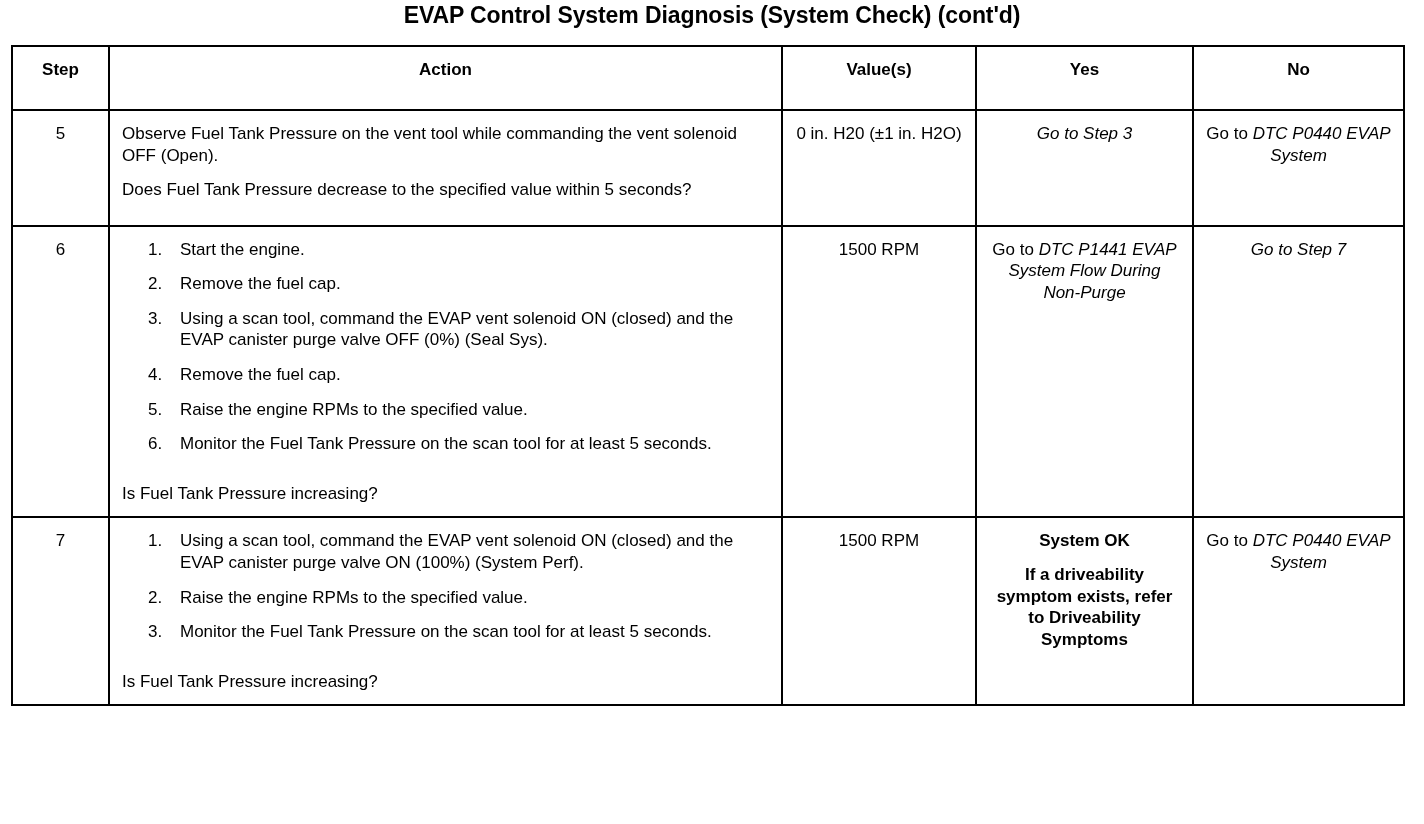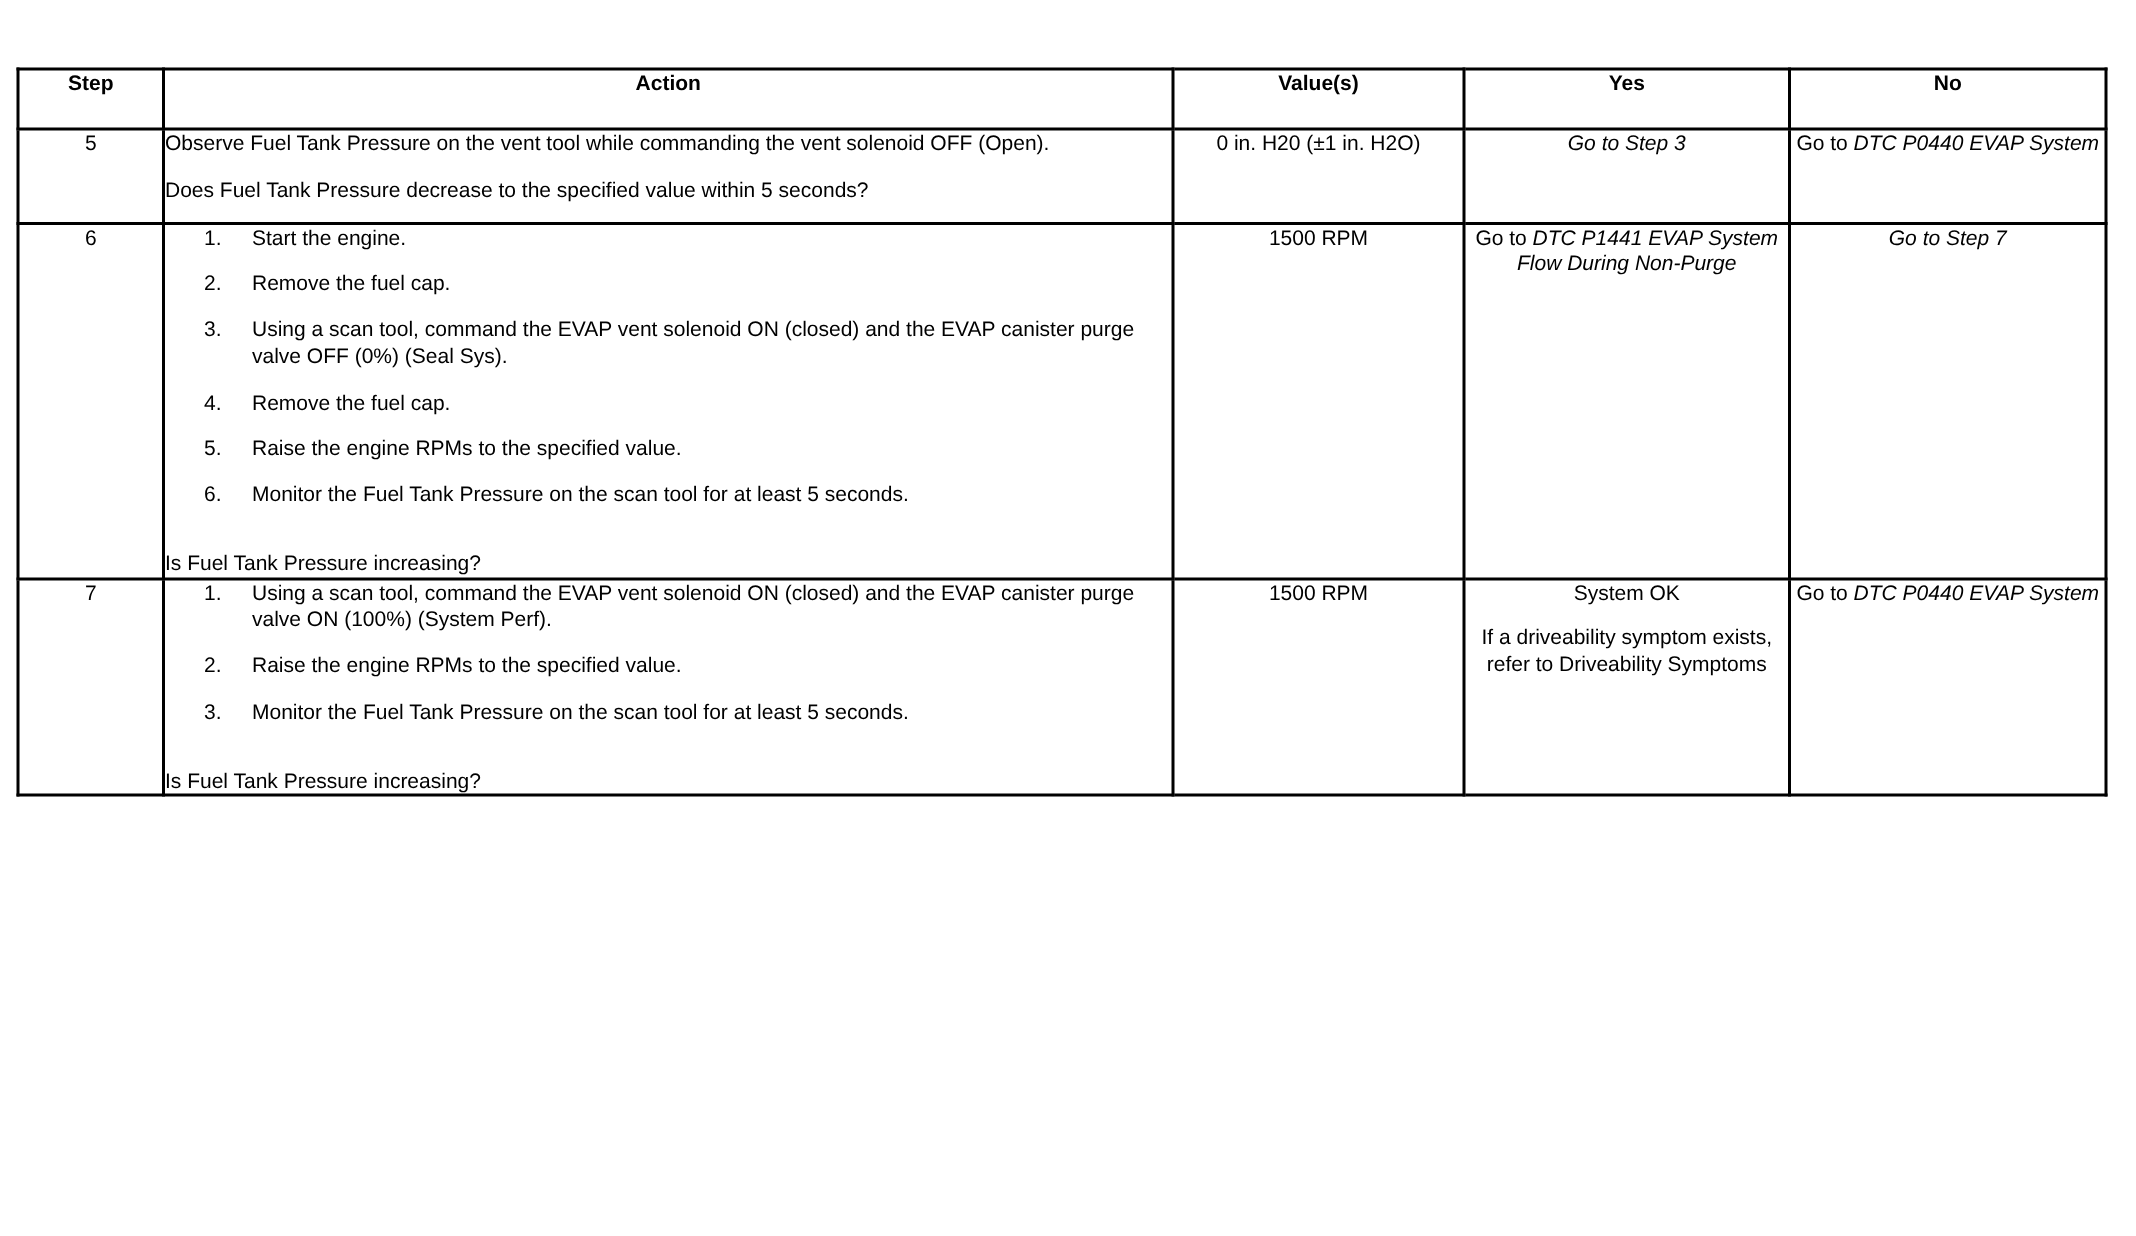--- a/index.html
+++ b/index.html
@@ -32,23 +32,23 @@
   table.diag {
     position: absolute;
     left: 11px;
     top: 45px;
     width: 1392px;
     border-collapse: collapse;
     table-layout: fixed;
   }
   table.diag td, table.diag th {
     border: 2.5px solid #000000;
-    padding: 0;
+    padding: 12px;
     vertical-align: top;
-    font-size: 14px;
+    font-size: 17px;
     line-height: 1.27;
   }
   
   col.c-step  { width: 97px; }
   col.c-act   { width: 673px; }
   col.c-val   { width: 194px; }
   col.c-yes   { width: 217px; }
   col.c-no    { width: 211px; }
 
   thead th {
@@ -71,21 +71,21 @@
   td.value-cell {
     text-align: center;
     vertical-align: middle;
     padding: 4px 6px;
   }
   td.yes-cell, td.no-cell {
     text-align: center;
     padding: 4px 5px;
   }
   
-  .va-mid   { vertical-align: middle; }
+  .va-mid   { vertical-align: middle; font-weight: bold; }
   .va-bot   { vertical-align: bottom; }
 
   .para {
     margin: 0 0 13px 0;
   }
   .para:last-child { margin-bottom: 12px; }
 
   ol.steps {
     list-style: none;
     margin: 0 0 0 0;
@@ -110,20 +110,21 @@
   .yes-block, .no-block {
     display: block;
   }
   .spacer-sm { height: 12px; }
 </style>
 </head>
 <body>
 
 <div class="page">
 
+  <div class="doc-title">EVAP Control System Diagnosis (System Check) (cont'd)</div>
 
   <table class="diag">
     <colgroup>
       <col class="c-step">
         <col class="c-act">
         <col class="c-val">
         <col class="c-yes">
         <col class="c-no">
     </colgroup>
     <thead>

